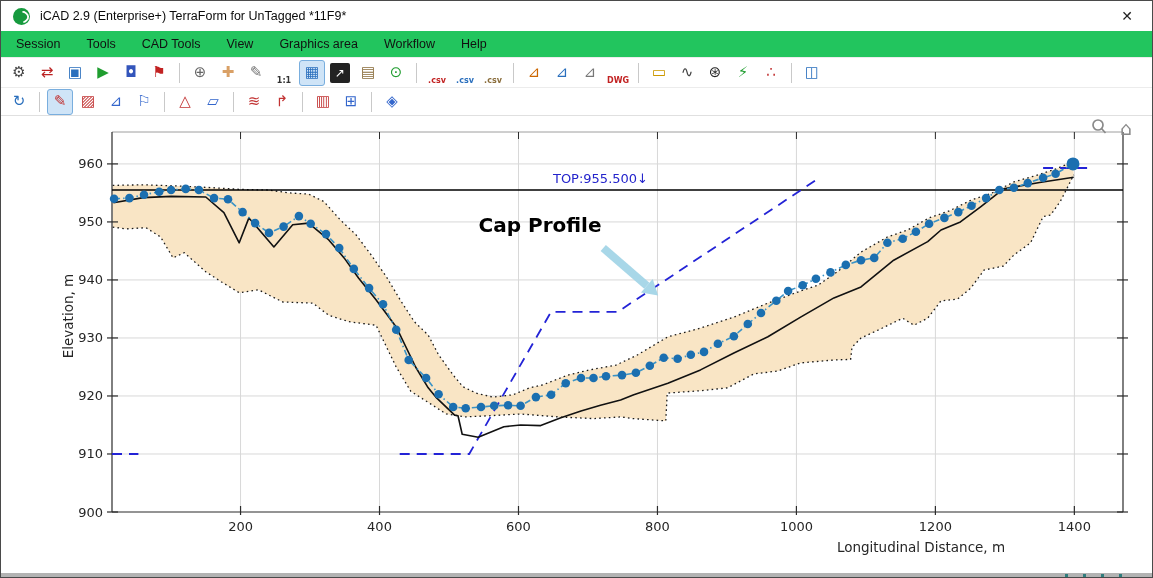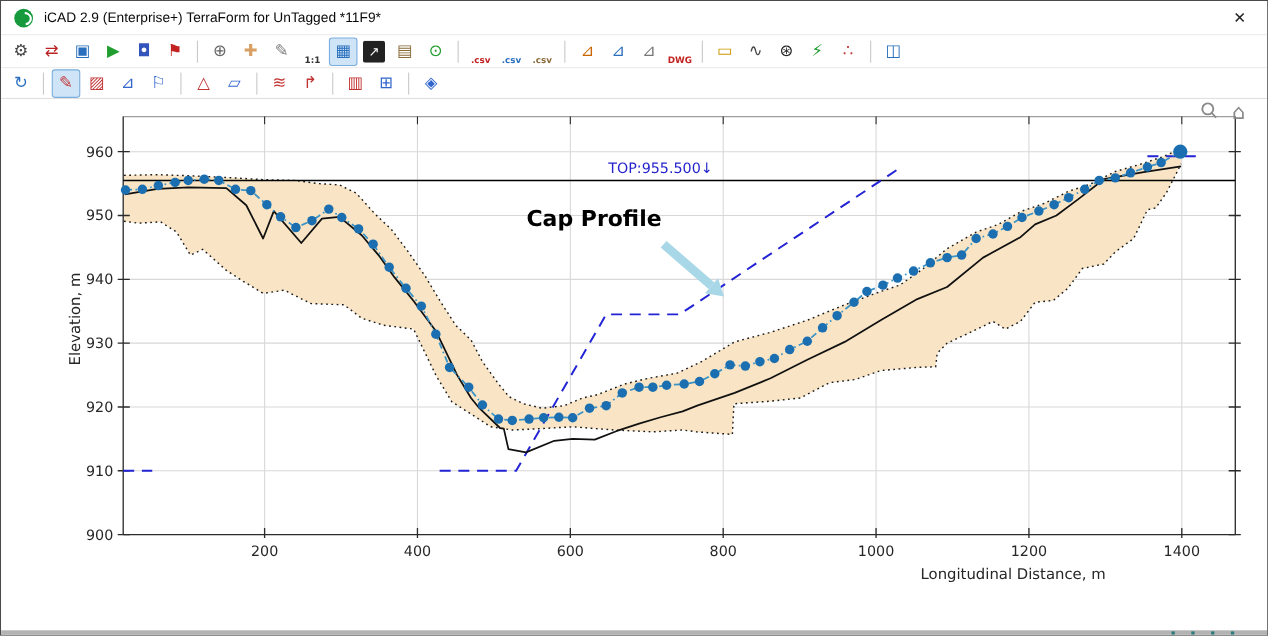--- a/index.html
+++ b/index.html
@@ -1,16 +1,16 @@
 <!DOCTYPE html>
 <html><head>
 <meta charset="utf-8">
 <style>
   html,body{margin:0;padding:0;background:#dcdcdc;font-family:"Liberation Sans",sans-serif;}
-  .window{width:1153px;height:578px;background:#ffffff;border:1px solid #4a4a4a;box-sizing:border-box;
+  .window{width:1153px;height:578px;background:#22c55e;border:1px solid #4a4a4a;box-sizing:border-box;
           display:flex;flex-direction:column;overflow:hidden;position:relative;}
   
   .titlebar{height:30px;flex:0 0 auto;display:flex;align-items:center;padding:0 8px 0 12px;background:#fff;}
   .app-icon{width:17px;height:17px;border-radius:50%;background:#169a3e;position:relative;flex:0 0 auto;}
   .app-icon::after{content:"";position:absolute;left:4px;top:3px;width:8px;height:8px;border-radius:50%;
           border:2px solid #fff;border-left-color:transparent;border-bottom-color:transparent;transform:rotate(40deg);}
   .title-text{margin-left:10px;font-size:12.5px;color:#0a0a0a;white-space:nowrap;}
   .close-btn{margin-left:auto;width:34px;height:26px;display:flex;align-items:center;justify-content:center;
           font-size:14px;color:#222;cursor:default;}
   
@@ -40,20 +40,29 @@
 <body>
 
 <div class="window">
 
   <div class="titlebar">
     <span class="app-icon"></span>
     <span class="title-text">iCAD 2.9  (Enterprise+) TerraForm for UnTagged *11F9*</span>
     <span class="close-btn">✕</span>
   </div>
 
+  <div class="menubar" id="menubar">
+      <span class="menu-item">Session</span>
+      <span class="menu-item">Tools</span>
+      <span class="menu-item">CAD Tools</span>
+      <span class="menu-item">View</span>
+      <span class="menu-item">Graphics area</span>
+      <span class="menu-item">Workflow</span>
+      <span class="menu-item">Help</span>
+    </div>
 
   <div class="toolbar row1" id="toolbar-main">
       <span class="tbtn" style="color: rgb(68, 68, 68);">⚙</span>
       <span class="tbtn" style="color: rgb(187, 34, 34);">⇄</span>
       <span class="tbtn" style="color: rgb(42, 111, 189);">▣</span>
       <span class="tbtn" style="color: rgb(31, 157, 47);">▶</span>
       <span class="tbtn" style="color: rgb(51, 85, 187);">◘</span>
       <span class="tbtn" style="color: rgb(194, 34, 34);">⚑</span>
       <span class="tsep"></span>
       <span class="tbtn" style="color: rgb(102, 102, 102);">⊕</span>

